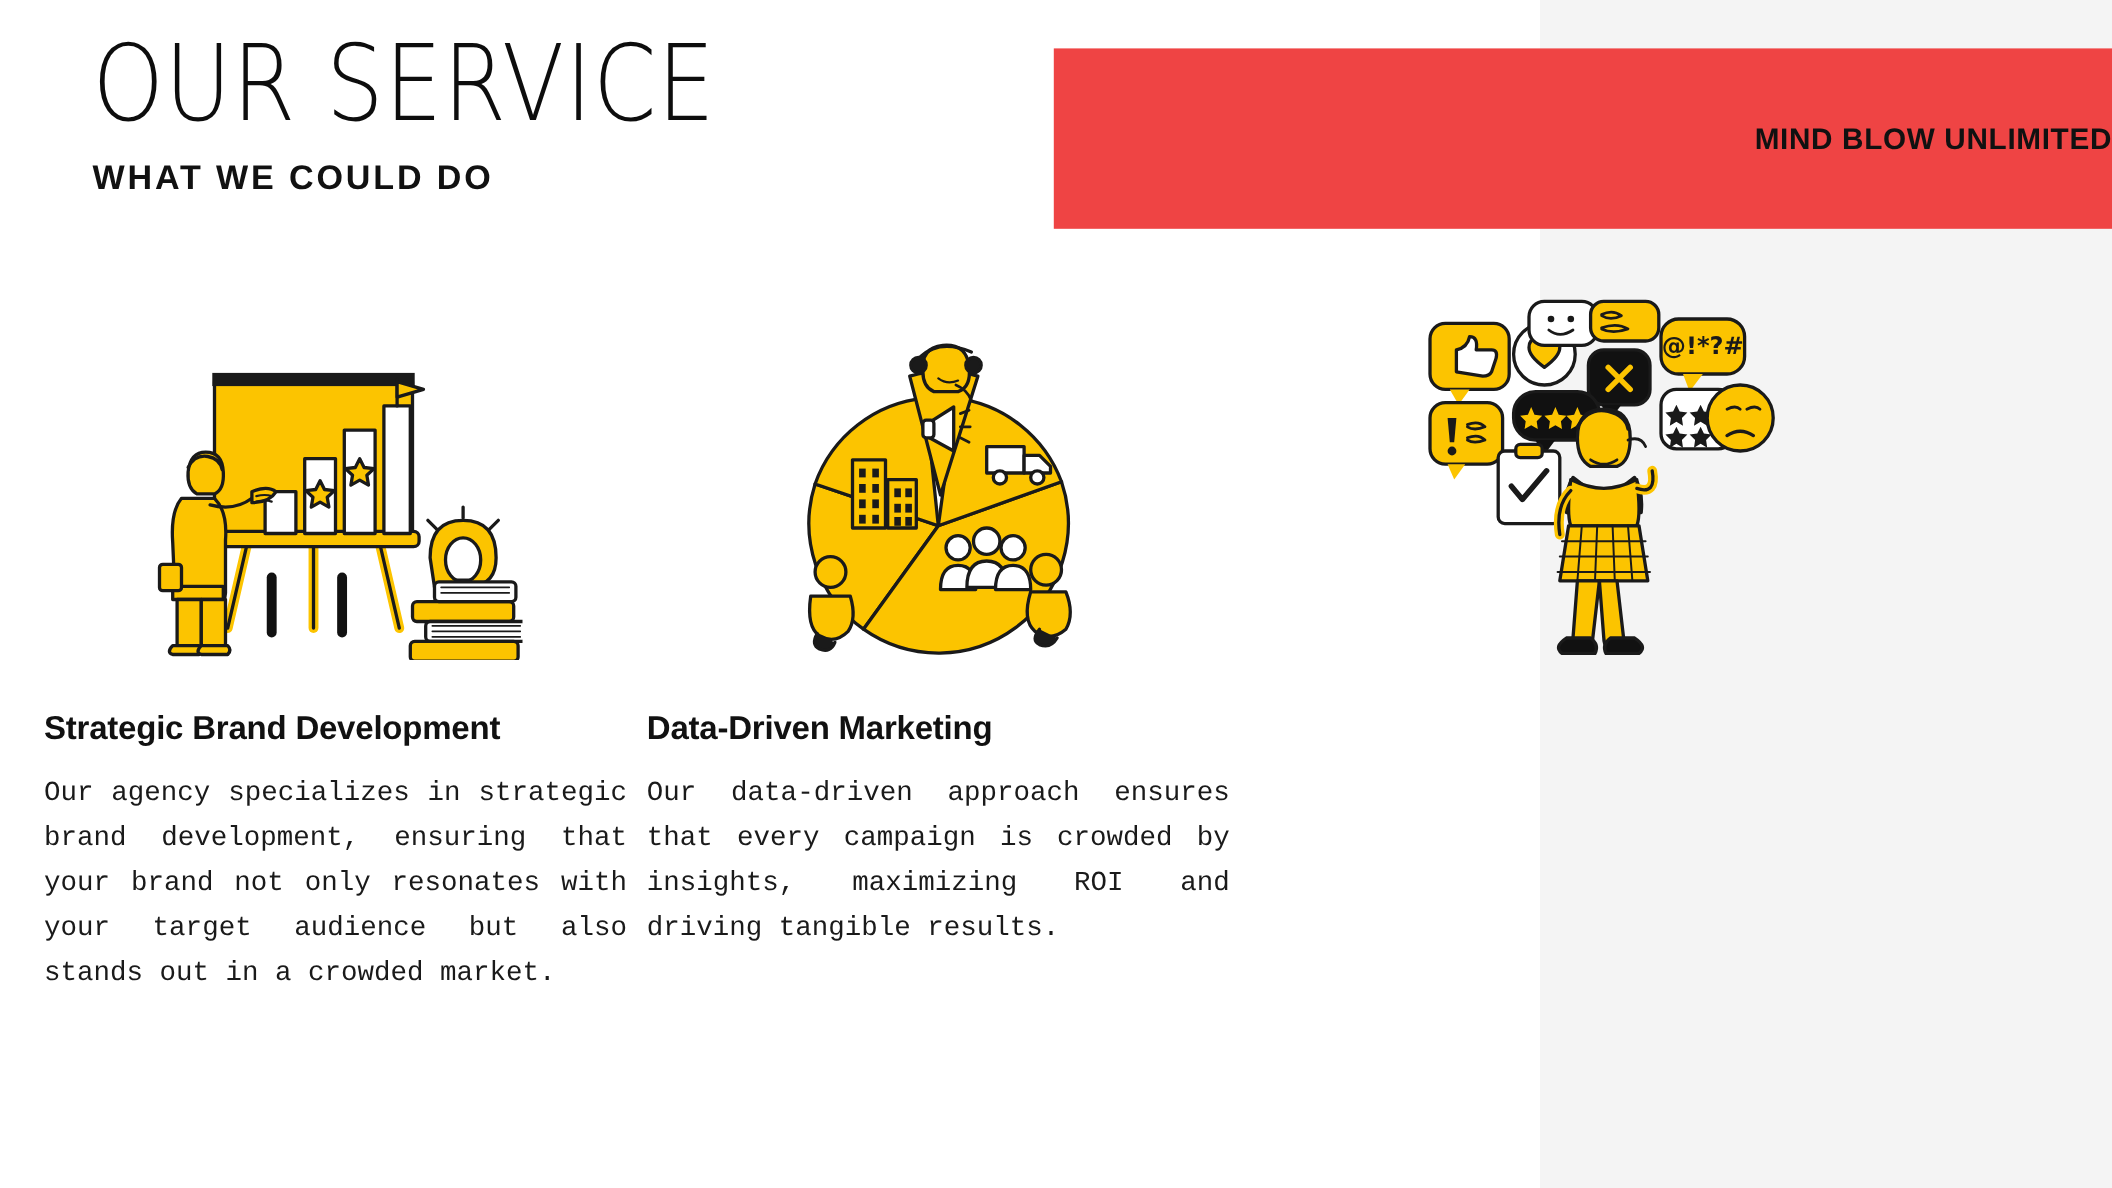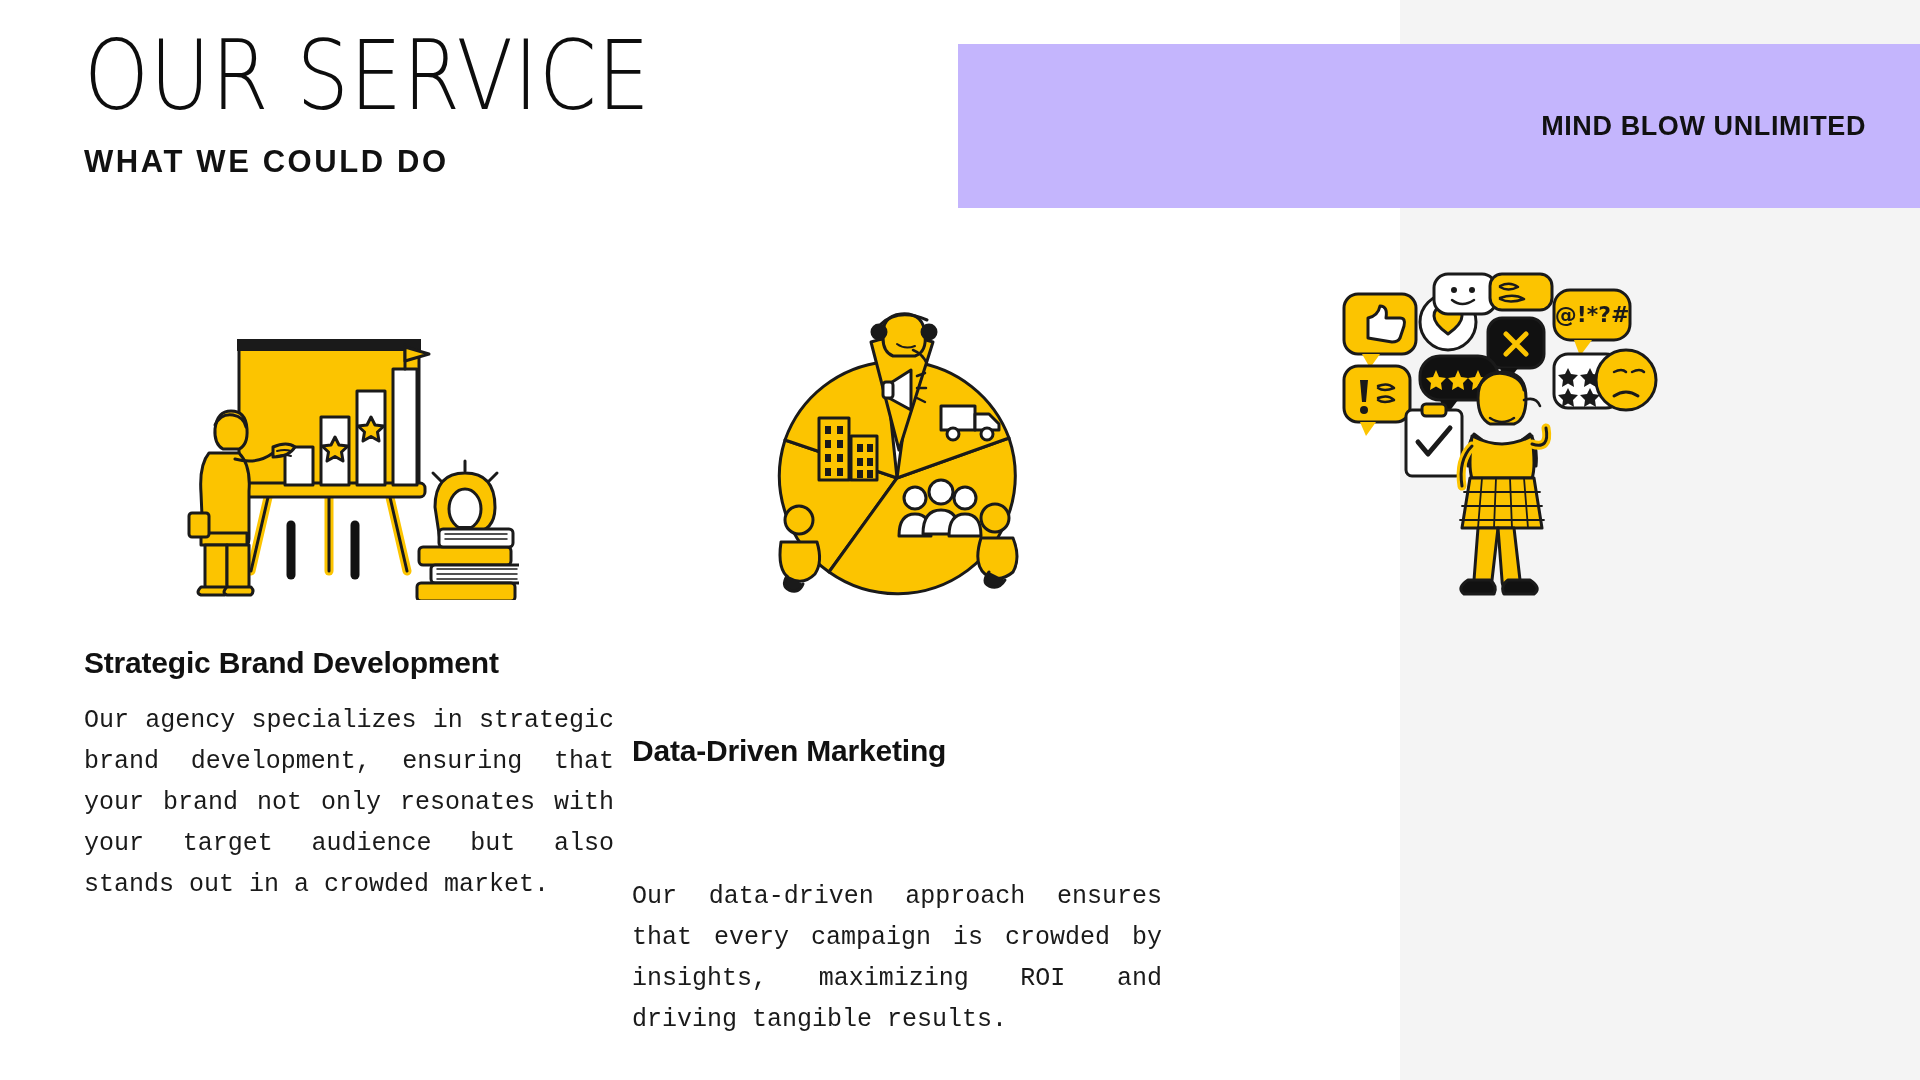--- a/index.html
+++ b/index.html
@@ -16,26 +16,25 @@
     position:absolute;
     top:0; right:0;
     width:520px; height:1080px;
     background:#f4f4f4;
     z-index:0;
   }
   #header-band{
     position:absolute;
     left:958px; top:44px;
     width:962px; height:164px;
-    background:#c4b5fd;
+    background:#ef4444;
     z-index:2;
     display:flex;
     align-items:center;
     justify-content:flex-end;
-    padding-right:54px;
   }
   #band-text{
     font-family:"Liberation Sans", sans-serif;
     font-size:27px;
     font-weight:700;
     letter-spacing:0.6px;
     color:#111111;
     white-space:nowrap;
   }
 
@@ -73,22 +72,22 @@
     width:1920px; height:760px;
     z-index:3;
     display:flex;
   }
   .column{
     width:600px;
     padding:0 0 0 0;
     display:flex;
     flex-direction:column;
   }
-  .col-1{ margin-left:84px; width:530px; }
-  .col-2{ margin-left:18px; width:530px;justify-content:space-between; }
+  .col-1{ margin-left:40px; width:530px; }
+  .col-2{ margin-left:18px; width:530px; }
   .col-3{ margin-left:76px; width:530px; }
 
   .illustration{
     height:320px;
     display:flex;
     align-items:flex-end;
     justify-content:center;
     position:relative;
   }
   .illustration svg{ display:block; }

